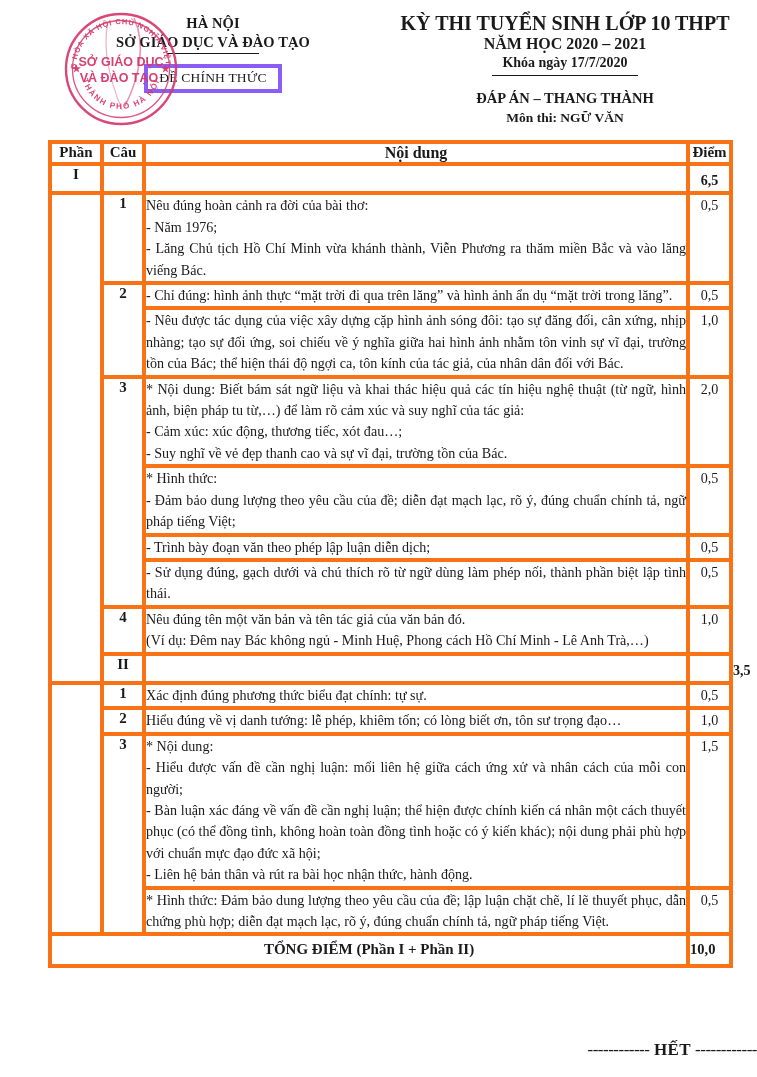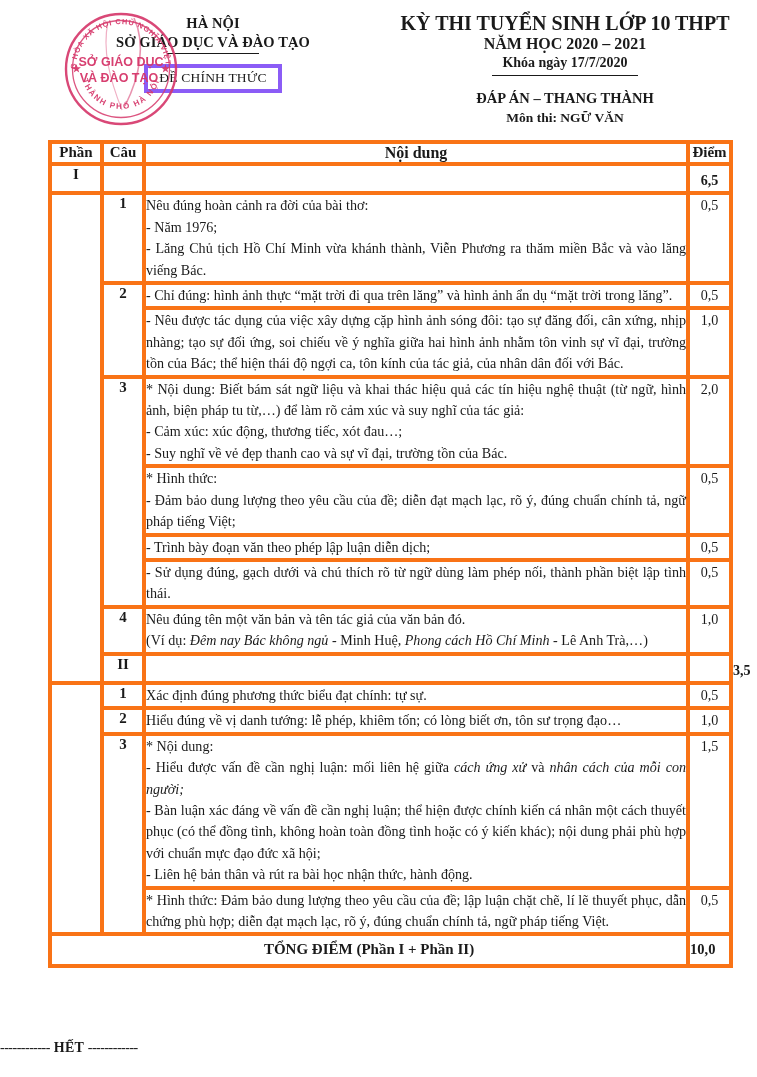--- a/index.html
+++ b/index.html
@@ -157,43 +157,43 @@
     line-height: 21.4px;
     padding: 3px 2px 4px 2px;
     vertical-align: top;
   }
   td.cell-diem.bold { font-weight: bold; padding-top: 4px; }
 
   tr.section-row td.cell-nd { height: 19px; }
   tr.section-row td.cell-phan { font-size: 15px; }
 
   .nd-line { display: block; }
-  .it { font-style: italic; }
+  .it { }
 
   tfoot td.total-label {
     text-align: center;
     font-weight: bold;
     font-size: 15px;
     padding: 5px 0 6px 0;
   }
   tfoot td.total-score {
     text-align: center;
     font-weight: bold;
     font-size: 14.5px;
     padding: 5px 18px 6px 0;
     vertical-align: middle;
   }
 
   .het {
     position: absolute;
     left: 0;
     top: 1040px;
     width: 757px;
-    text-align: left;
-    font-size: 14px;
+    text-align: right;
+    font-size: 17px;
     font-weight: bold;
     letter-spacing: .3px;
   }
   .het .dash { font-weight: normal; letter-spacing: -0.5px; }
 </style>
 </head>
 <body>
 
 <div class="header">
 

